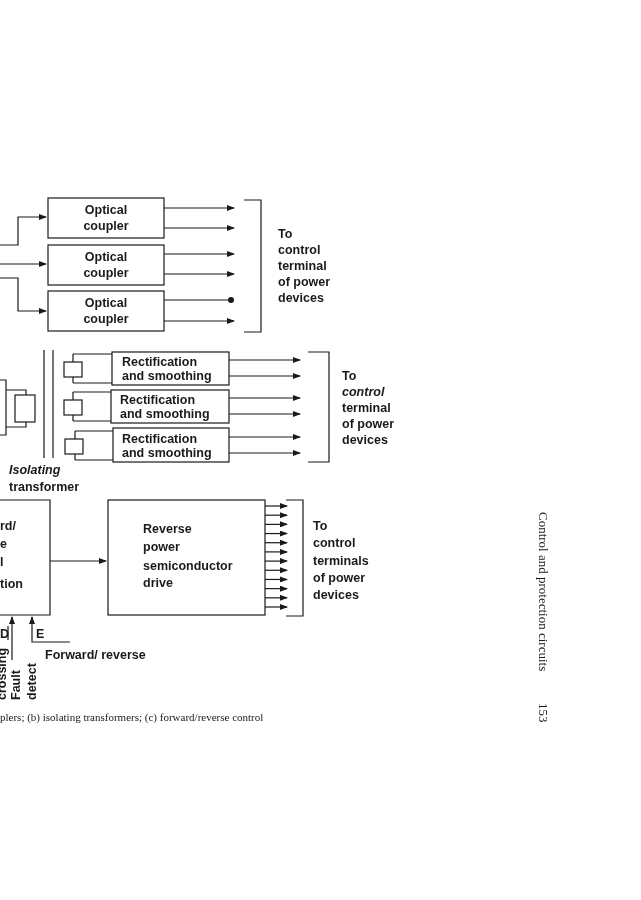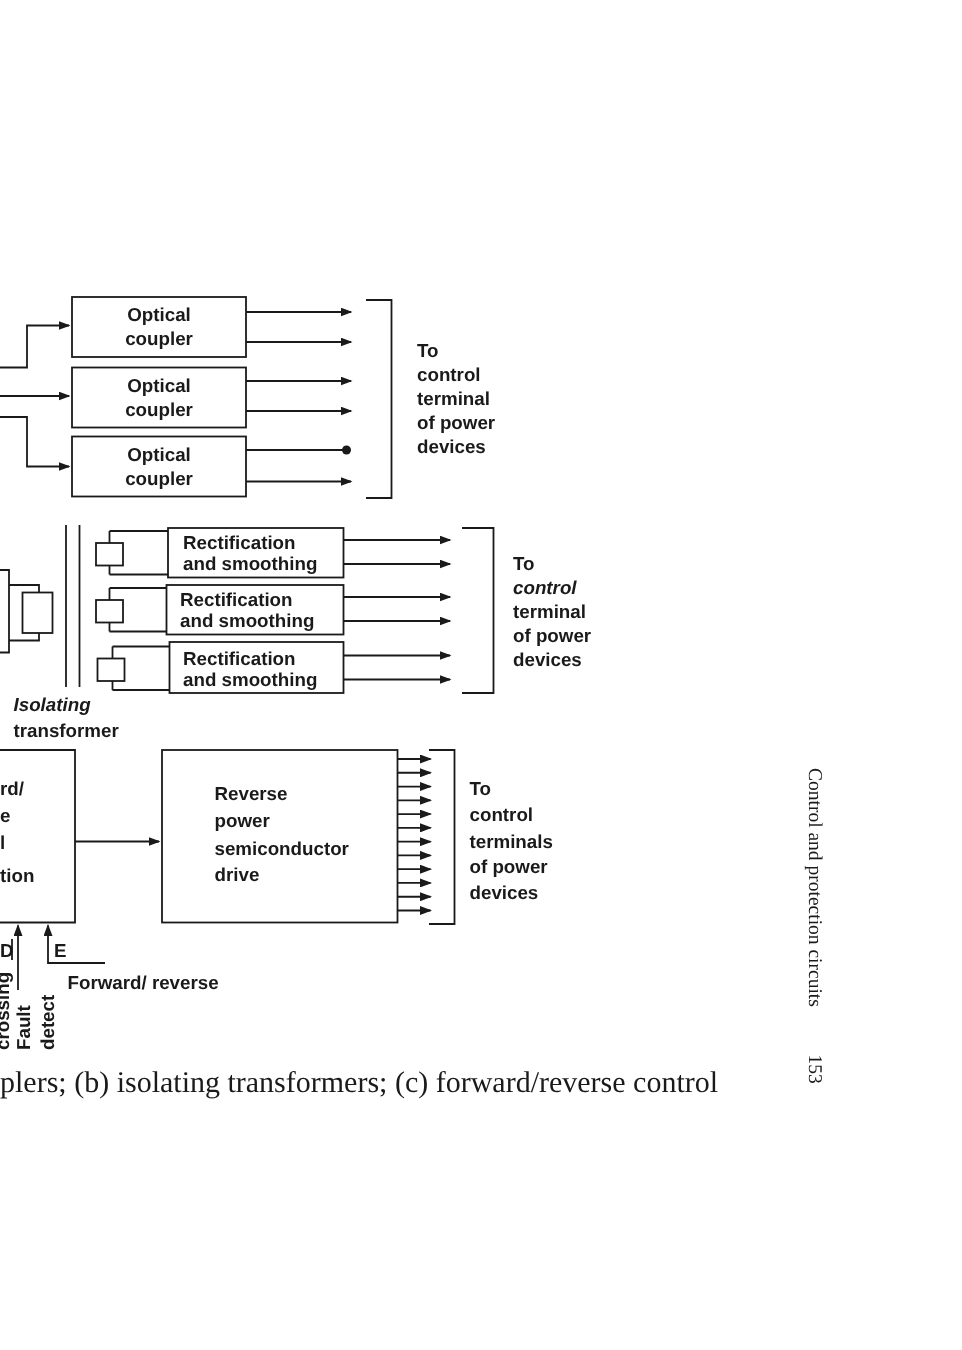--- a/index.html
+++ b/index.html
@@ -2,21 +2,21 @@
 <html><head>
 <meta charset="utf-8">
 <style>
   html, body { margin:0; padding:0; background:#ffffff; }
   body { width:641px; height:900px; position:relative; overflow:hidden; font-family:"Liberation Sans", sans-serif; color:#1a1a1a; }
   svg#diagram { position:absolute; left:0; top:0; width:641px; height:900px; }
   .lbl { font-family:"Liberation Sans", sans-serif; font-size:12.5px; font-weight:bold; fill:#1a1a1a; }
   .lbl-i { font-family:"Liberation Sans", sans-serif; font-size:12.5px; font-weight:bold; font-style:italic; fill:#1a1a1a; }
   .ln { stroke:#1a1a1a; stroke-width:1.2; fill:none; }
   .box { stroke:#1a1a1a; stroke-width:1.2; fill:#ffffff; }
-  .caption { position:absolute; left:0; top:711px; font-family:"Liberation Serif", serif; font-size:20px; color:#1a1a1a; white-space:nowrap; }
+  .caption { position:absolute; left:0; top:711px; font-family:"Liberation Serif", serif; font-size:11px; color:#1a1a1a; white-space:nowrap; }
   .running-head { position:absolute; left:535px; top:512px; font-family:"Liberation Serif", serif; font-size:13px; color:#1a1a1a; writing-mode:vertical-rl; white-space:nowrap; }
   .page-num { position:absolute; left:535px; top:703px; font-family:"Liberation Serif", serif; font-size:13px; color:#1a1a1a; writing-mode:vertical-rl; }
 </style>
 </head>
 <body>
 
 <svg id="diagram" viewBox="0 0 641 900">
   <defs>
     <marker id="arr" markerWidth="8" markerHeight="6" refX="7" refY="3" orient="auto" markerUnits="userSpaceOnUse">
       <path d="M0,0 L8,3 L0,6 Z" fill="#1a1a1a"></path>

